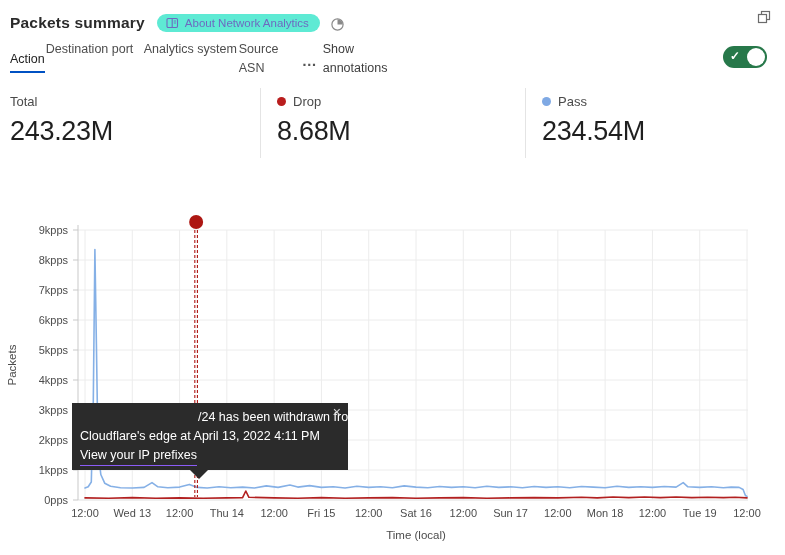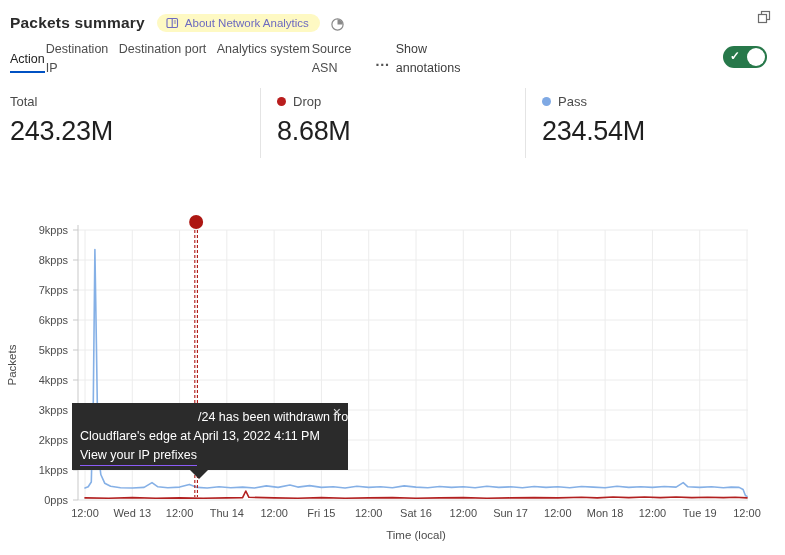--- a/index.html
+++ b/index.html
@@ -4,21 +4,21 @@
 <style>
   html,body{margin:0;padding:0;background:#fff;}
   *{box-sizing:border-box;}
   .app{position:relative;width:785px;height:555px;background:#fff;
        font-family:"Liberation Sans",sans-serif;color:#333;overflow:hidden;}
 
   
   .hdr{display:flex;align-items:flex-end;padding:10px 12px 0 10px;height:32px;}
   .title{font-size:15.5px;font-weight:700;color:#2b2b2b;letter-spacing:.2px;}
   .badge{display:inline-flex;align-items:center;gap:6px;margin-left:12px;
-         background:#fef9c3;color:#6d6ac0;border-radius:12px;
+         background:#5eead4;color:#6d6ac0;border-radius:12px;
          padding:3px 11px 3px 9px;font-size:11.5px;cursor:pointer;}
   .clock{margin-left:10px;display:inline-flex;}
   .win-ico{position:absolute;top:9px;right:13px;display:inline-flex;cursor:pointer;}
 
   
   .tabs{display:flex;align-items:flex-start;padding:6px 18px 0 10px;margin-top:2px;gap:1px;}
   .tab{font-size:12.5px;line-height:1.55;color:#4d4d4d;cursor:pointer;padding-bottom:3px;}
   .tab.active{color:#222;margin-top:10px;border-bottom:2px solid #0051c3;padding-bottom:2px;}
   .tab.w70{width:72px}.tab.w115{width:116px}.tab.w95{width:97px}.tab.w94{width:94px}.tab.w62{width:62px}
   .more{font-size:15px;font-weight:700;color:#555;margin-top:12px;letter-spacing:1px;cursor:pointer;}
@@ -76,21 +76,20 @@
       <svg width="16" height="16" viewBox="0 0 16 16">
         <rect x="5.5" y="2.5" width="8" height="8" fill="#fff" stroke="#6b6b6b" stroke-width="1.2"></rect>
         <rect x="2.5" y="5.5" width="8" height="8" fill="#fff" stroke="#6b6b6b" stroke-width="1.2"></rect>
       </svg>
     </span>
   </div>
 
   <div class="tabs">
 
     <span class="tab active ">Action</span>
-      <span class="tab w70">Destination IP</span>
       <span class="tab w95">Destination port</span>
       <span class="tab w94">Analytics system</span>
       <span class="tab w62">Source ASN</span>
       <span class="more">…</span>
     <span class="show-ann">Show annotations</span>
     <span class="toggle">
       <span class="chk">✓</span>
       <span class="knob"></span>
     </span>
   </div>

